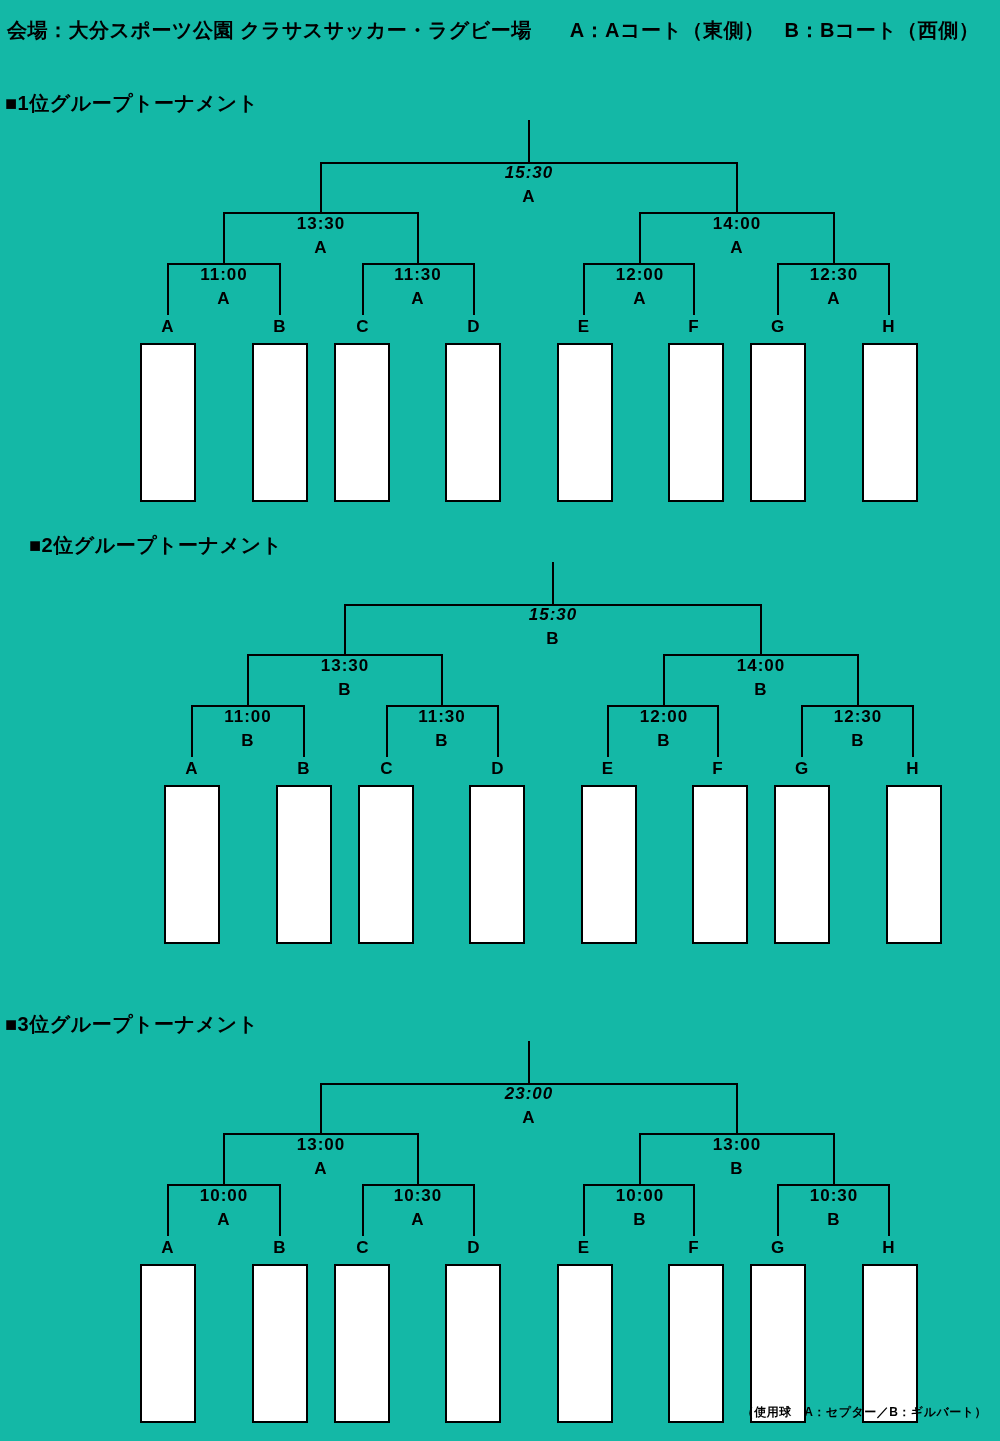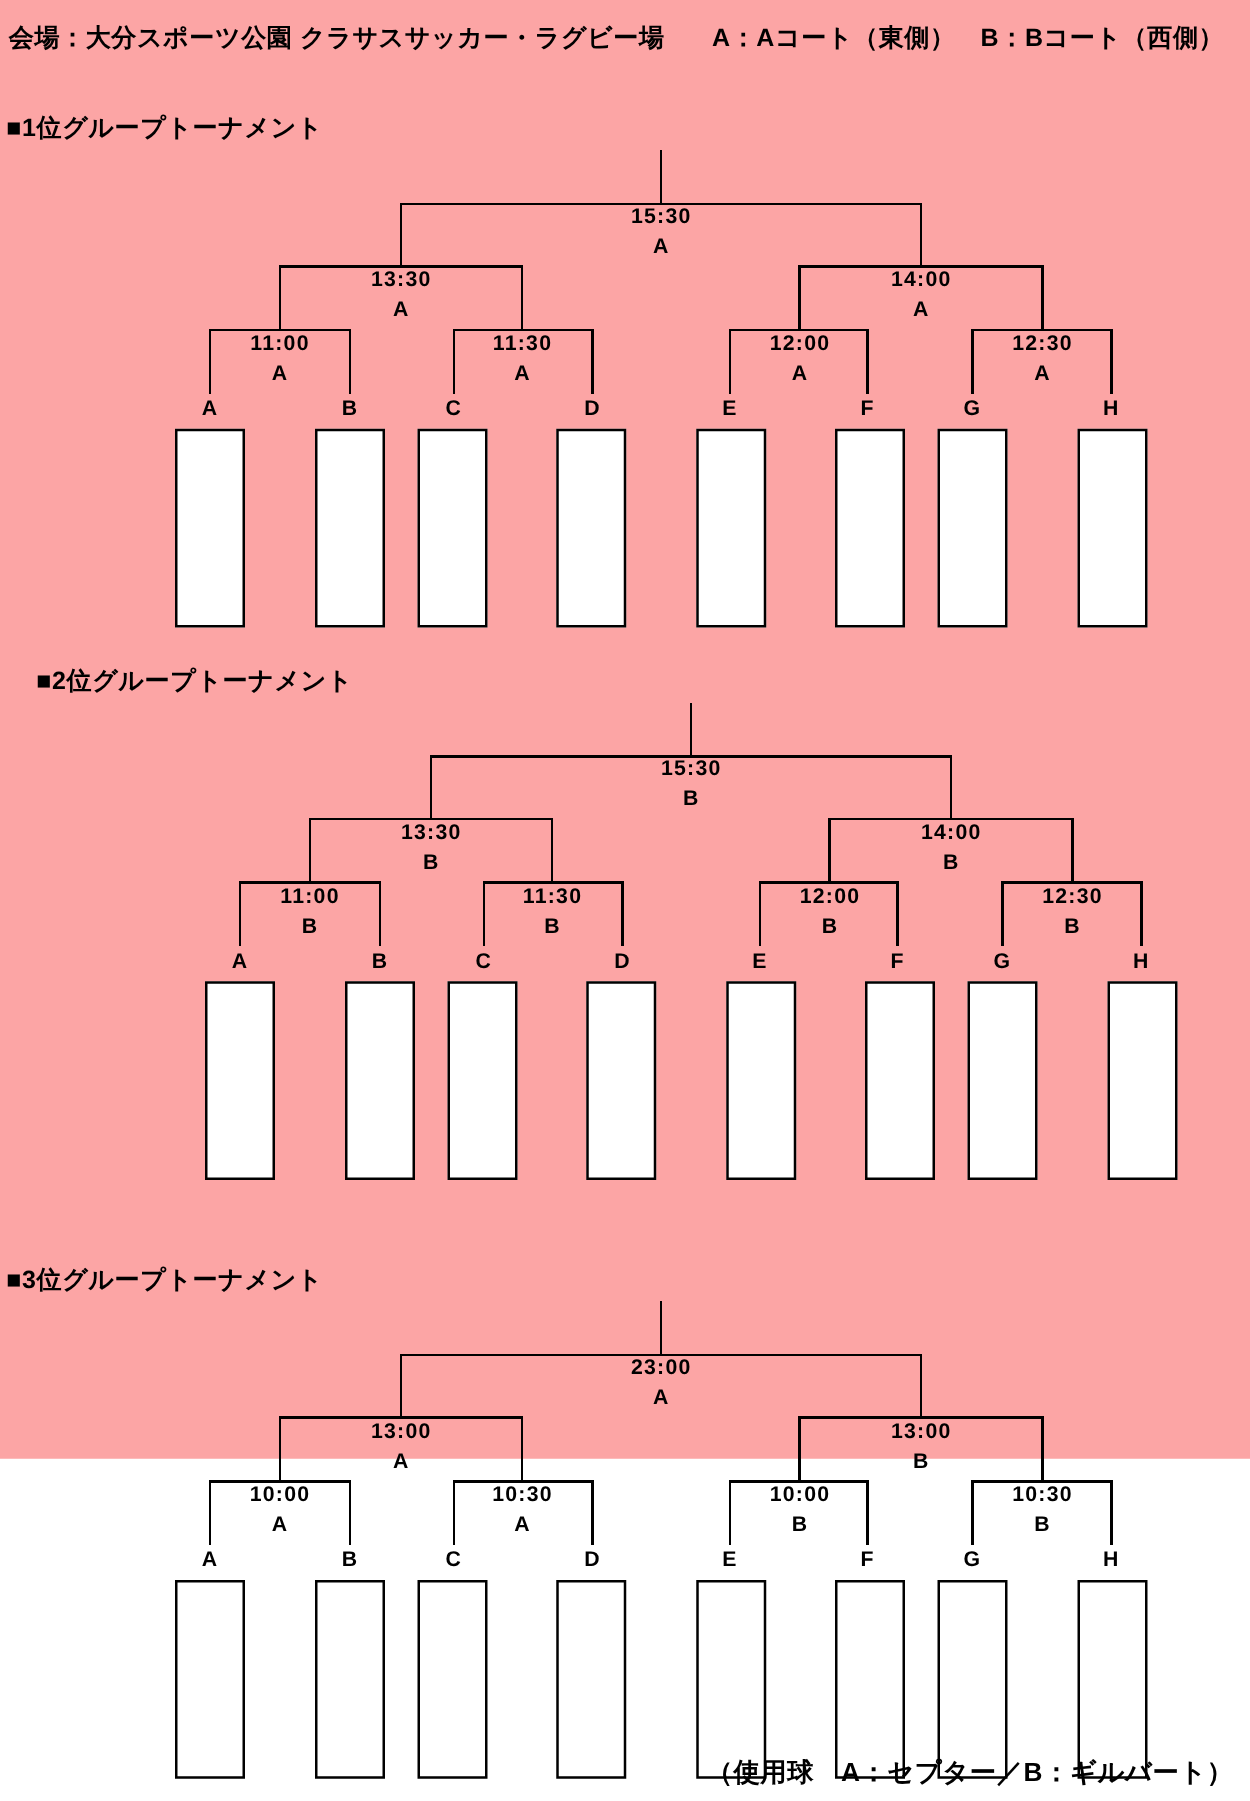--- a/index.html
+++ b/index.html
@@ -1,57 +1,57 @@
 <!DOCTYPE html>
 <html><head>
 <meta charset="utf-8">
 <style>
   html,body{margin:0;padding:0;background:#ffffff;}
   body{
     width:1000px;height:1441px;position:relative;overflow:hidden;
     font-family:"Liberation Sans",sans-serif;color:#000;
     -webkit-font-smoothing:antialiased;
   }
-  .page{position:absolute;left:0;top:0;width:1000px;height:1167px;background:#fca5a5;}
+  .page{position:absolute;left:0;top:0;width:1000px;height:1441px;background:#14b8a6;}
 
   
   .hdr{position:absolute;left:7px;top:17px;font-size:20px;font-weight:bold;
        white-space:nowrap;letter-spacing:0.5px;}
   .hdr .seg-a{margin-left:38px;}
   .hdr .seg-b{margin-left:20px;}
 
   
   .bracket{position:absolute;left:0;width:1000px;height:420px;}
   .bk0{top:93px;} .bk1{top:535px;margin-left:24px;} .bk2{top:1014px;}
   .btitle{position:absolute;left:5px;top:-1px;margin:0;font-size:20px;
           font-weight:bold;line-height:22px;letter-spacing:0.5px;white-space:nowrap;text-align:center;}
   .lines{position:absolute;left:0;top:0;width:1000px;height:420px;}
 
   
   .lbl{position:absolute;transform:translateX(-50%);font-size:17px;line-height:17px;
        font-weight:bold;white-space:nowrap;letter-spacing:1px;}
-  .p-ft {left:529px;top:71px;}  .p-fc {left:529px;top:95px;}
+  .p-ft {left:529px;top:71px;font-style:italic;}  .p-fc {left:529px;top:95px;}
   .p-s0t{left:321px;top:122px;} .p-s0c{left:321px;top:146px;}
   .p-s1t{left:737px;top:122px;} .p-s1c{left:737px;top:146px;}
   .p-q0t{left:224px;top:173px;} .p-q0c{left:224px;top:197px;}
   .p-q1t{left:418px;top:173px;} .p-q1c{left:418px;top:197px;}
   .p-q2t{left:640px;top:173px;} .p-q2c{left:640px;top:197px;}
   .p-q3t{left:834px;top:173px;} .p-q3c{left:834px;top:197px;}
   .p-l0{left:168px;top:225px;} .p-l1{left:280px;top:225px;}
   .p-l2{left:363px;top:225px;} .p-l3{left:474px;top:225px;}
   .p-l4{left:584px;top:225px;} .p-l5{left:694px;top:225px;}
   .p-l6{left:778px;top:225px;} .p-l7{left:889px;top:225px;}
 
   
   .box{position:absolute;top:250px;width:52px;height:155px;border:2px solid #000;background:#fff;}
   .b0{left:140px;} .b1{left:252px;} .b2{left:334px;} .b3{left:445px;}
   .b4{left:557px;} .b5{left:668px;} .b6{left:750px;} .b7{left:862px;}
 
   
-  .ftr{position:absolute;right:13px;top:1404px;font-size:21px;font-weight:bold;
+  .ftr{position:absolute;right:13px;top:1404px;font-size:12px;font-weight:bold;
        white-space:nowrap;letter-spacing:0.5px;}
 </style>
 </head>
 <body>
 
 <div class="page">
 
   <div class="hdr">
     <span>会場：大分スポーツ公園 クラサスサッカー・ラグビー場</span><span class="seg-a">A：Aコート（東側）</span><span class="seg-b">B：Bコート（西側）</span>
   </div>

